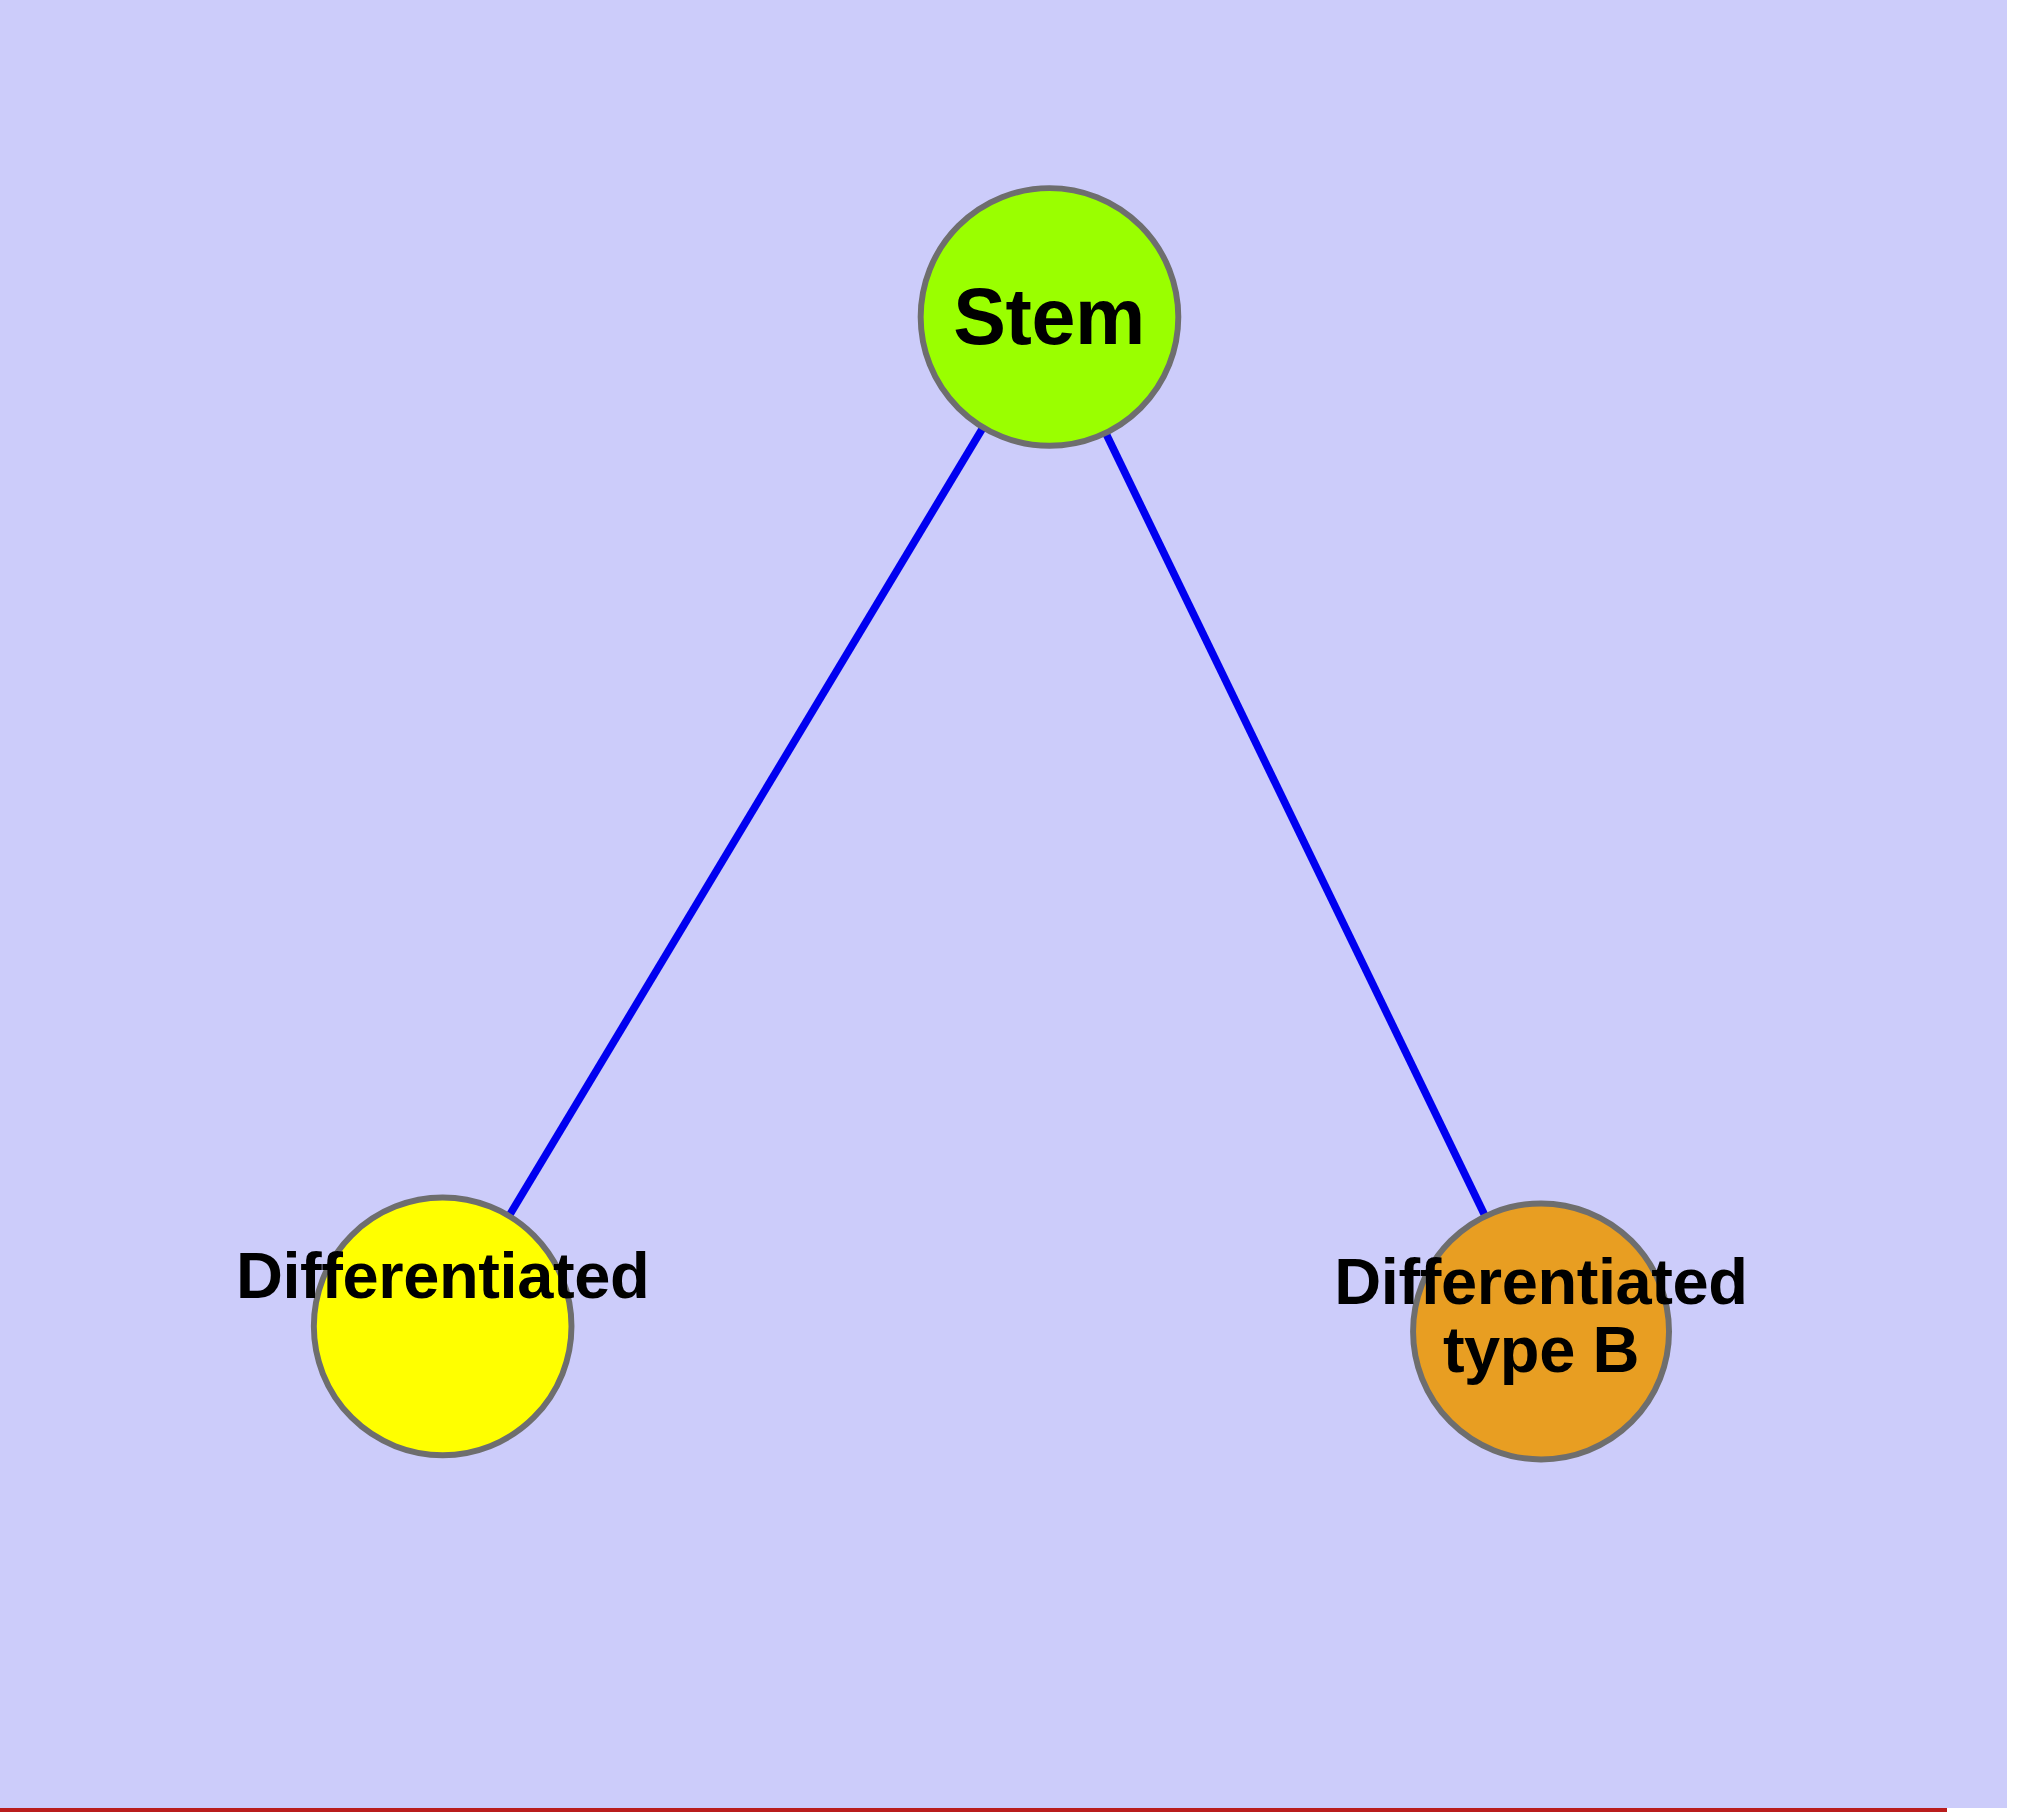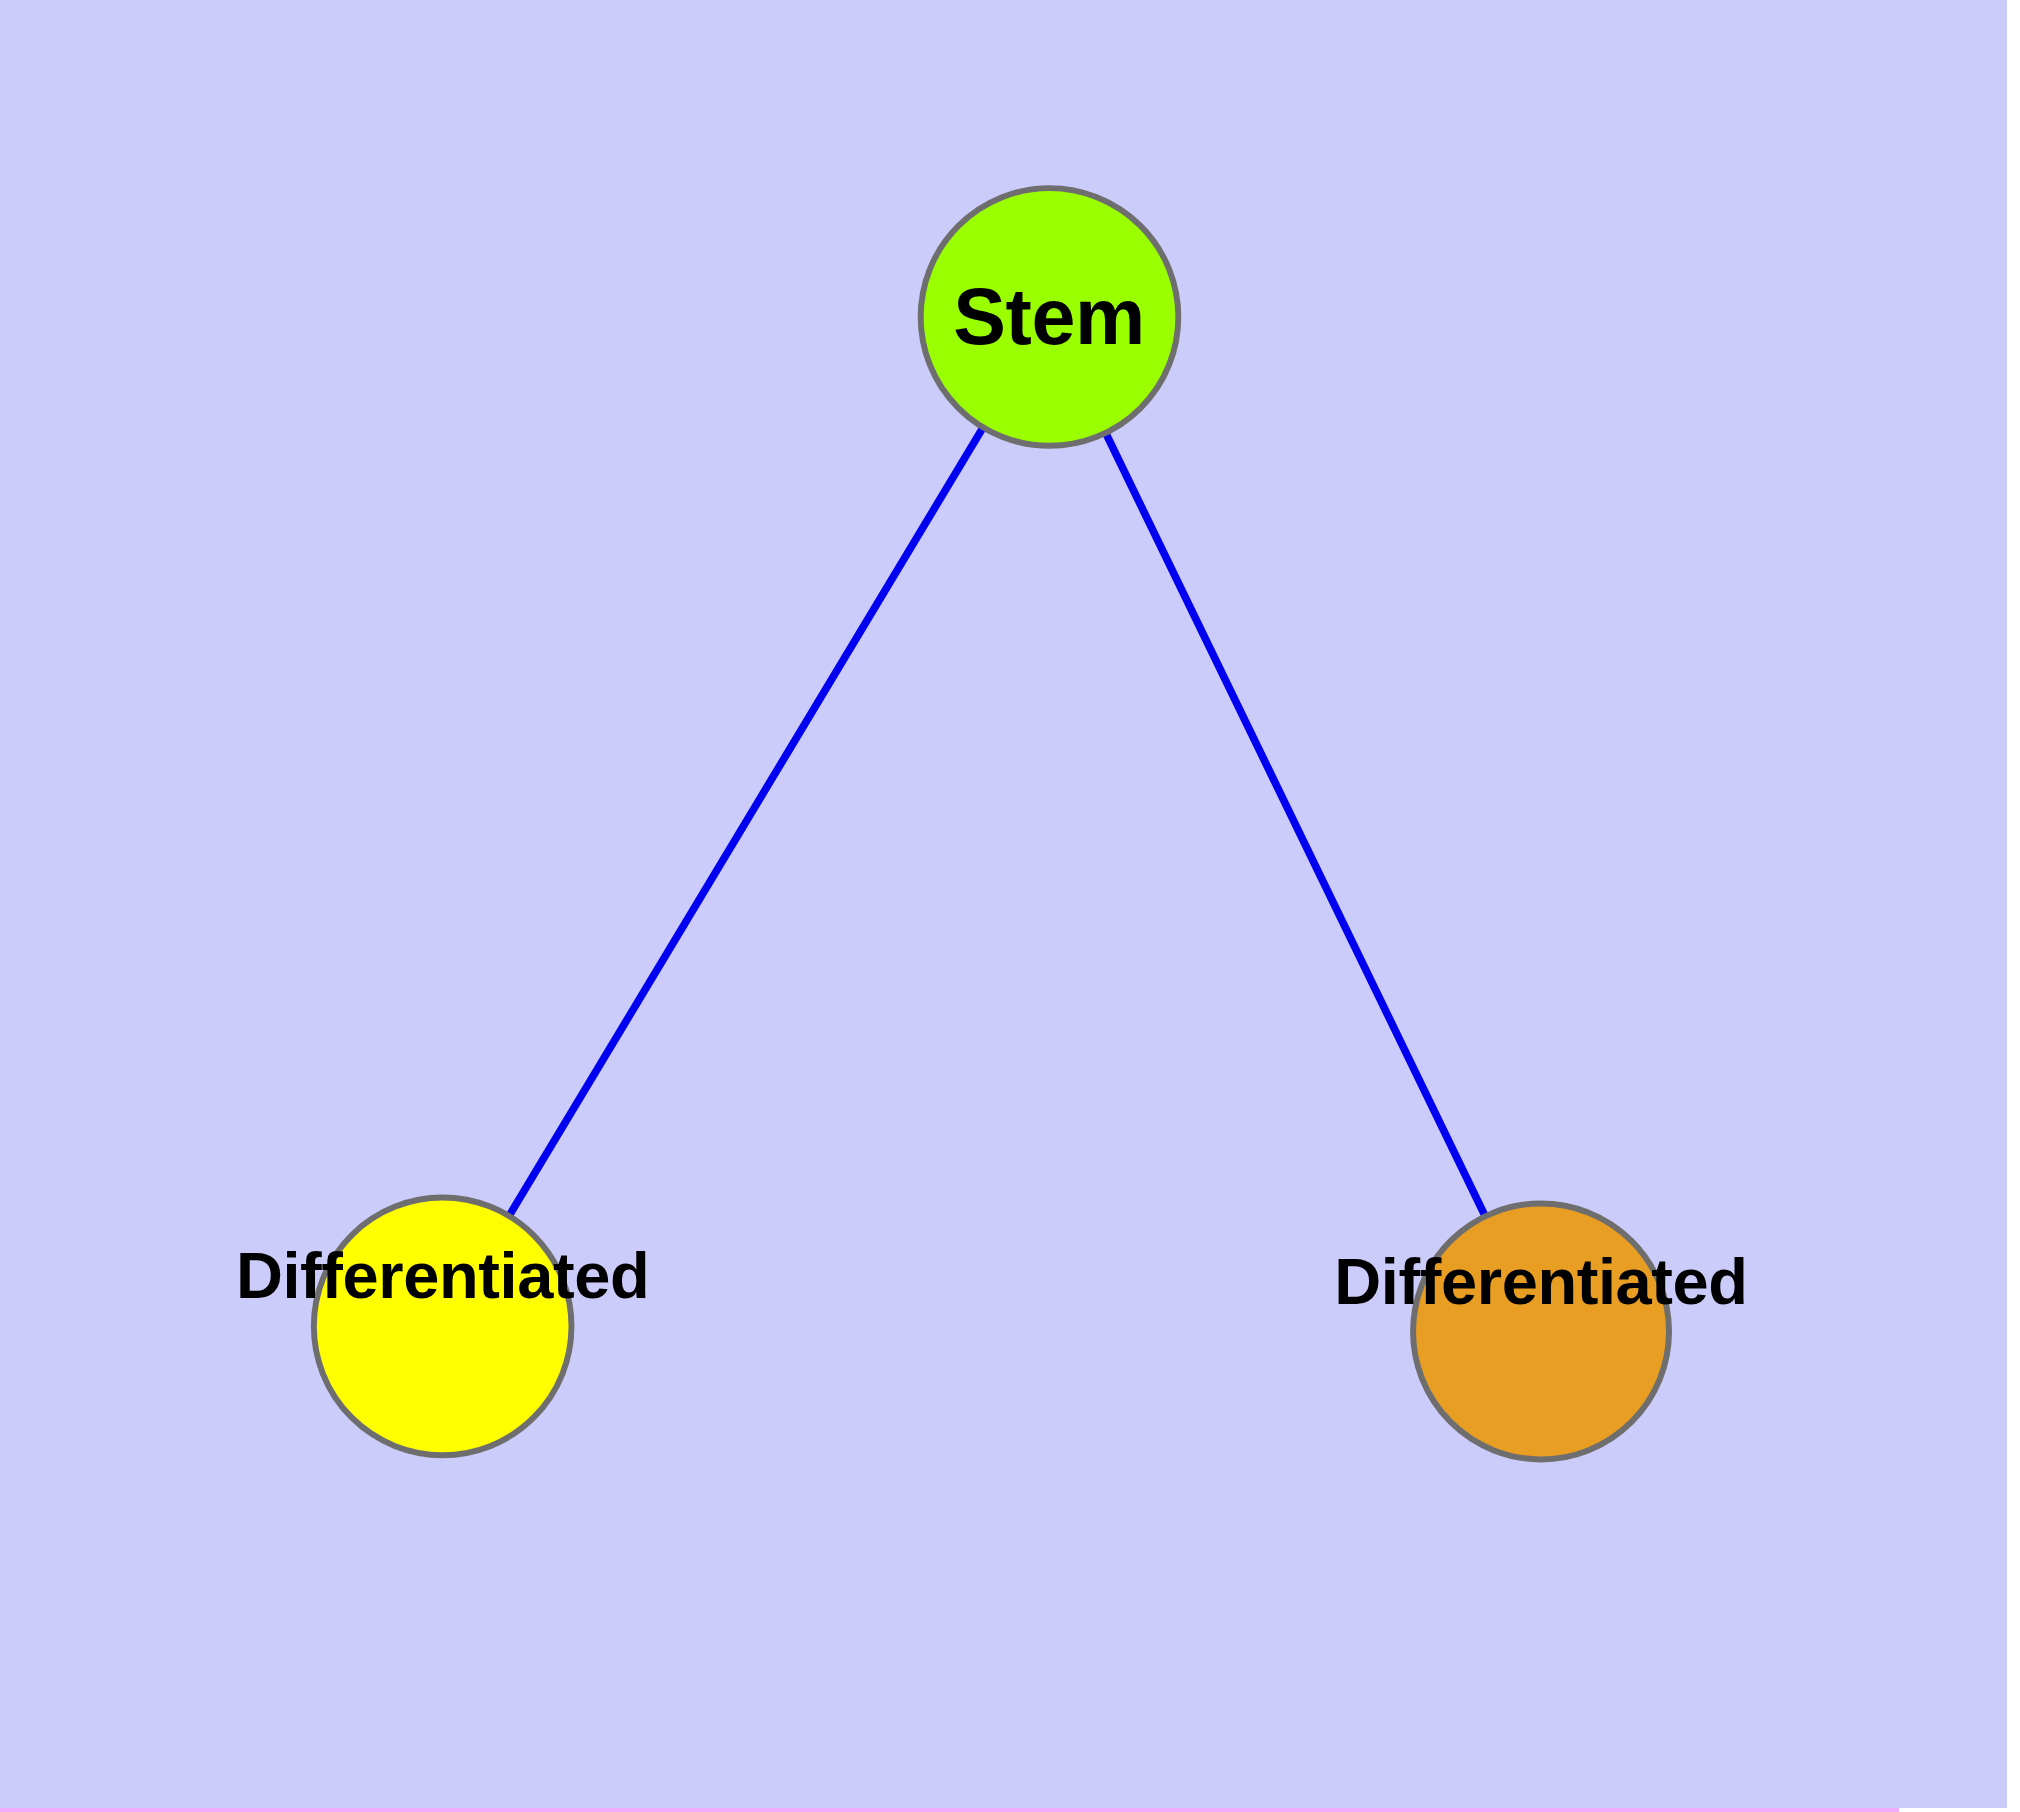--- a/index.html
+++ b/index.html
@@ -9,22 +9,23 @@
   }
   body {
     width: 2021px;
     height: 1812px;
     overflow: hidden;
   }
   #canvas {
     position: relative;
     width: 1899px;
     height: 1812px;
-    background: #f0abfc;
+    background: #b91c1c;
     font-family: "Liberation Sans", "DejaVu Sans", sans-serif;
+    padding-left: 48px;
   }
   #plot-background {
     position: absolute;
     left: 0;
     top: 0;
     width: 2007px;
     height: 1808px;
     background: #ccccfa;
   }
   #graph-svg {
@@ -67,16 +68,16 @@
       <circle cx="522" cy="1565" r="152" fill="#ffff00" stroke="#6e6e6e" stroke-width="7"></circle>
       <circle cx="1818" cy="1571" r="151" fill="#e89e22" stroke="#6e6e6e" stroke-width="7"></circle>
       <circle cx="1238" cy="374" r="152" fill="#9aff00" stroke="#6e6e6e" stroke-width="7"></circle>
     </g>
   </svg>
 
   <div class="node-label single" style="left:625px; top:276px; width:848px;">Stem</div>
 
   <div class="node-label double" style="left:18.6px; top:1242px; width:848px;"><span>Differentiated</span><br></div>
 
-  <div class="node-label double" style="left:1117px; top:1248px; width:848px;"><span>Differentiated</span><br></div>
+  <div class="node-label double" style="left:1117px; top:1248px; width:848px;"><span>Differentiated</span><br><span>type B</span></div>
 
 </div>
 
 
 </body></html>

